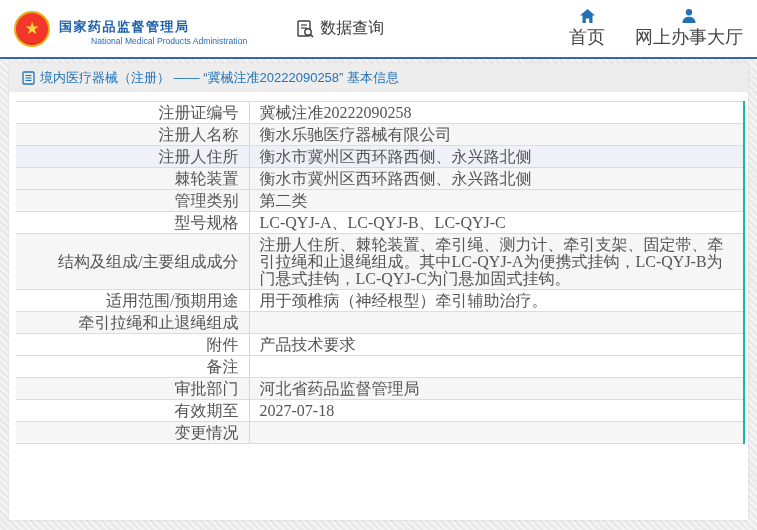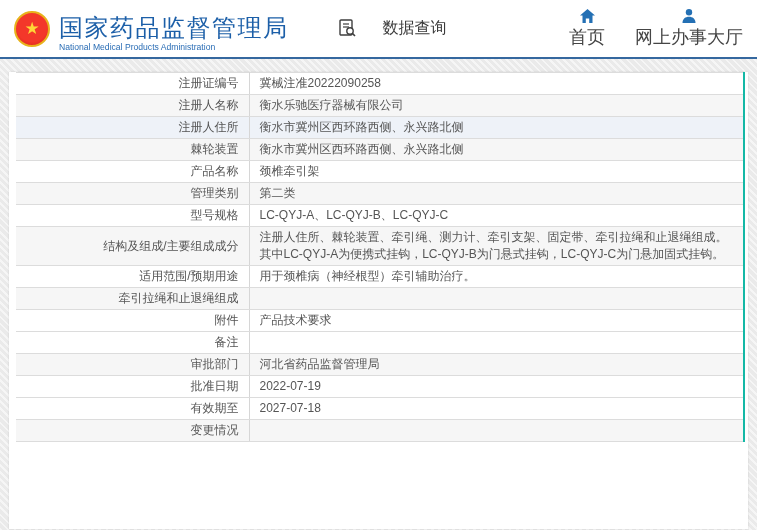--- a/index.html
+++ b/index.html
@@ -18,24 +18,24 @@
   }
   .logo { display:flex; align-items:center; }
   .emblem {
     width:36px; height:36px; border-radius:50%;
     background:radial-gradient(circle at 50% 42%, #f3372a 0 62%, #cf1d12 100%);
     border:2px solid #e8b21c;
     display:flex; align-items:center; justify-content:center;
     color:#ffd737; font-size:17px; line-height:1;
   }
   .logo-text { margin-left:9px; }
-  .logo-cn { font-size:24px; font-weight:normal; color:#1c5fa8; letter-spacing:1.5px; line-height:1.15;margin-top:9px; }
-  .logo-en { font-size:8.6px; color:#2a6db5; margin-top:1px; }
+  .logo-cn { font-size:13px; font-weight:bold; color:#1c5fa8; letter-spacing:1.5px; line-height:1.15;margin-top:9px; }
+  .logo-en { font-size:8.6px; color:#2a6db5; margin-top:1px;margin-left:32px; }
 
-  .data-query { display:flex; align-items:flex-start; margin-left:48px; cursor:pointer;gap:21px; }
+  .data-query { display:flex; align-items:center; margin-left:48px; cursor:pointer; }
   .data-query svg { margin-right:5px; }
   .dq-label { font-size:16px; color:#3a3a3a; }
 
   .nav { margin-left:auto; display:flex; gap:30px; }
   .nav-item { display:flex; flex-direction:column; align-items:center; cursor:pointer; }
   .nav-item svg { margin-bottom:2px; }
   .nav-label { font-size:18px; color:#454545; line-height:1.3; }
 
   
   .content-wrap { flex:1; padding:4px 9px 10px 9px; }
@@ -45,22 +45,22 @@
     height:29px; background:#ededed; display:flex; align-items:center;
     padding:0 13px;
   }
   .title-bar svg { margin-right:5px; flex-shrink:0; }
   .title-text { font-size:13px; color:#2273b8; }
 
   
   table.info { border-collapse:collapse; width:729px; margin:9px 5px 0 7px;
     table-layout:fixed; }
   table.info td {
-    border:1px solid #dcdcdc; border-left:none; font-size:12px; color:#555;
-    padding:2px 10px; line-height:17px; vertical-align:middle;
+    border:1px solid #dcdcdc; border-left:none; font-size:16px; color:#555;
+    padding:2px 10px; line-height:17px; vertical-align:middle;font-family:Liberation Serif, serif;
   }
   table.info td.label-cell {
     width:233px; text-align:right; border-right:1px solid #d6d6d6;
   }
   table.info td.value-cell { border-right:2px solid #14b8a6; }
   table.info tr.stripe td { background:#f6f6f6; }
   table.info tr.hl td { background:#eef2f8; }
 </style>
 </head>
 <body>
@@ -98,42 +98,47 @@
         <path d="M1.5 15 C1.5 10.8 4.4 8.8 8 8.8 C11.6 8.8 14.5 10.8 14.5 15 Z" fill="#2470b4"></path>
       </svg>
       <span class="nav-label">网上办事大厅</span>
     </div>
   </div>
 </div>
 
 <div class="content-wrap">
   <div class="panel">
 
+    <div class="title-bar">
+      <svg width="13" height="14" viewBox="0 0 13 14">
+        <rect x="1" y="1" width="11" height="12" rx="1" fill="none" stroke="#2273b8" stroke-width="1.3"></rect>
+        <line x1="3.5" y1="4.5" x2="9.5" y2="4.5" stroke="#2273b8" stroke-width="1.1"></line>
+        <line x1="3.5" y1="7" x2="9.5" y2="7" stroke="#2273b8" stroke-width="1.1"></line>
+        <line x1="3.5" y1="9.5" x2="9.5" y2="9.5" stroke="#2273b8" stroke-width="1.1"></line>
+      </svg>
+      <span class="title-text">境内医疗器械（注册） —— “冀械注准20222090258” 基本信息</span>
+    </div>
 
     <table class="info">
       <tbody>
           <tr>
             <td class="label-cell"><span>注册证编号</span></td>
             <td class="value-cell">冀械注准20222090258</td>
           </tr>
           <tr class="stripe">
             <td class="label-cell"><span>注册人名称</span></td>
             <td class="value-cell">衡水乐驰医疗器械有限公司</td>
           </tr>
           <tr class="hl">
             <td class="label-cell"><span>注册人住所</span></td>
             <td class="value-cell">衡水市冀州区西环路西侧、永兴路北侧</td>
           </tr>
           <tr class="stripe">
             <td class="label-cell"><span>棘轮装置</span></td>
             <td class="value-cell">衡水市冀州区西环路西侧、永兴路北侧</td>
-          </tr>
-          <tr>
-            <td class="label-cell"><span>产品名称</span></td>
-            <td class="value-cell">颈椎牵引架</td>
           </tr>
           <tr class="stripe">
             <td class="label-cell"><span>管理类别</span></td>
             <td class="value-cell">第二类</td>
           </tr>
           <tr>
             <td class="label-cell"><span>型号规格</span></td>
             <td class="value-cell">LC-QYJ-A、LC-QYJ-B、LC-QYJ-C</td>
           </tr>
           <tr class="stripe">
@@ -154,24 +159,20 @@
           </tr>
           <tr>
             <td class="label-cell"><span>备注</span></td>
             <td class="value-cell"></td>
           </tr>
           <tr class="stripe">
             <td class="label-cell"><span>审批部门</span></td>
             <td class="value-cell">河北省药品监督管理局</td>
           </tr>
           <tr>
-            <td class="label-cell"><span>批准日期</span></td>
-            <td class="value-cell">2022-07-19</td>
-          </tr>
-          <tr>
             <td class="label-cell"><span>有效期至</span></td>
             <td class="value-cell">2027-07-18</td>
           </tr>
           <tr class="stripe">
             <td class="label-cell"><span>变更情况</span></td>
             <td class="value-cell"></td>
           </tr>
         </tbody>
     </table>
 

